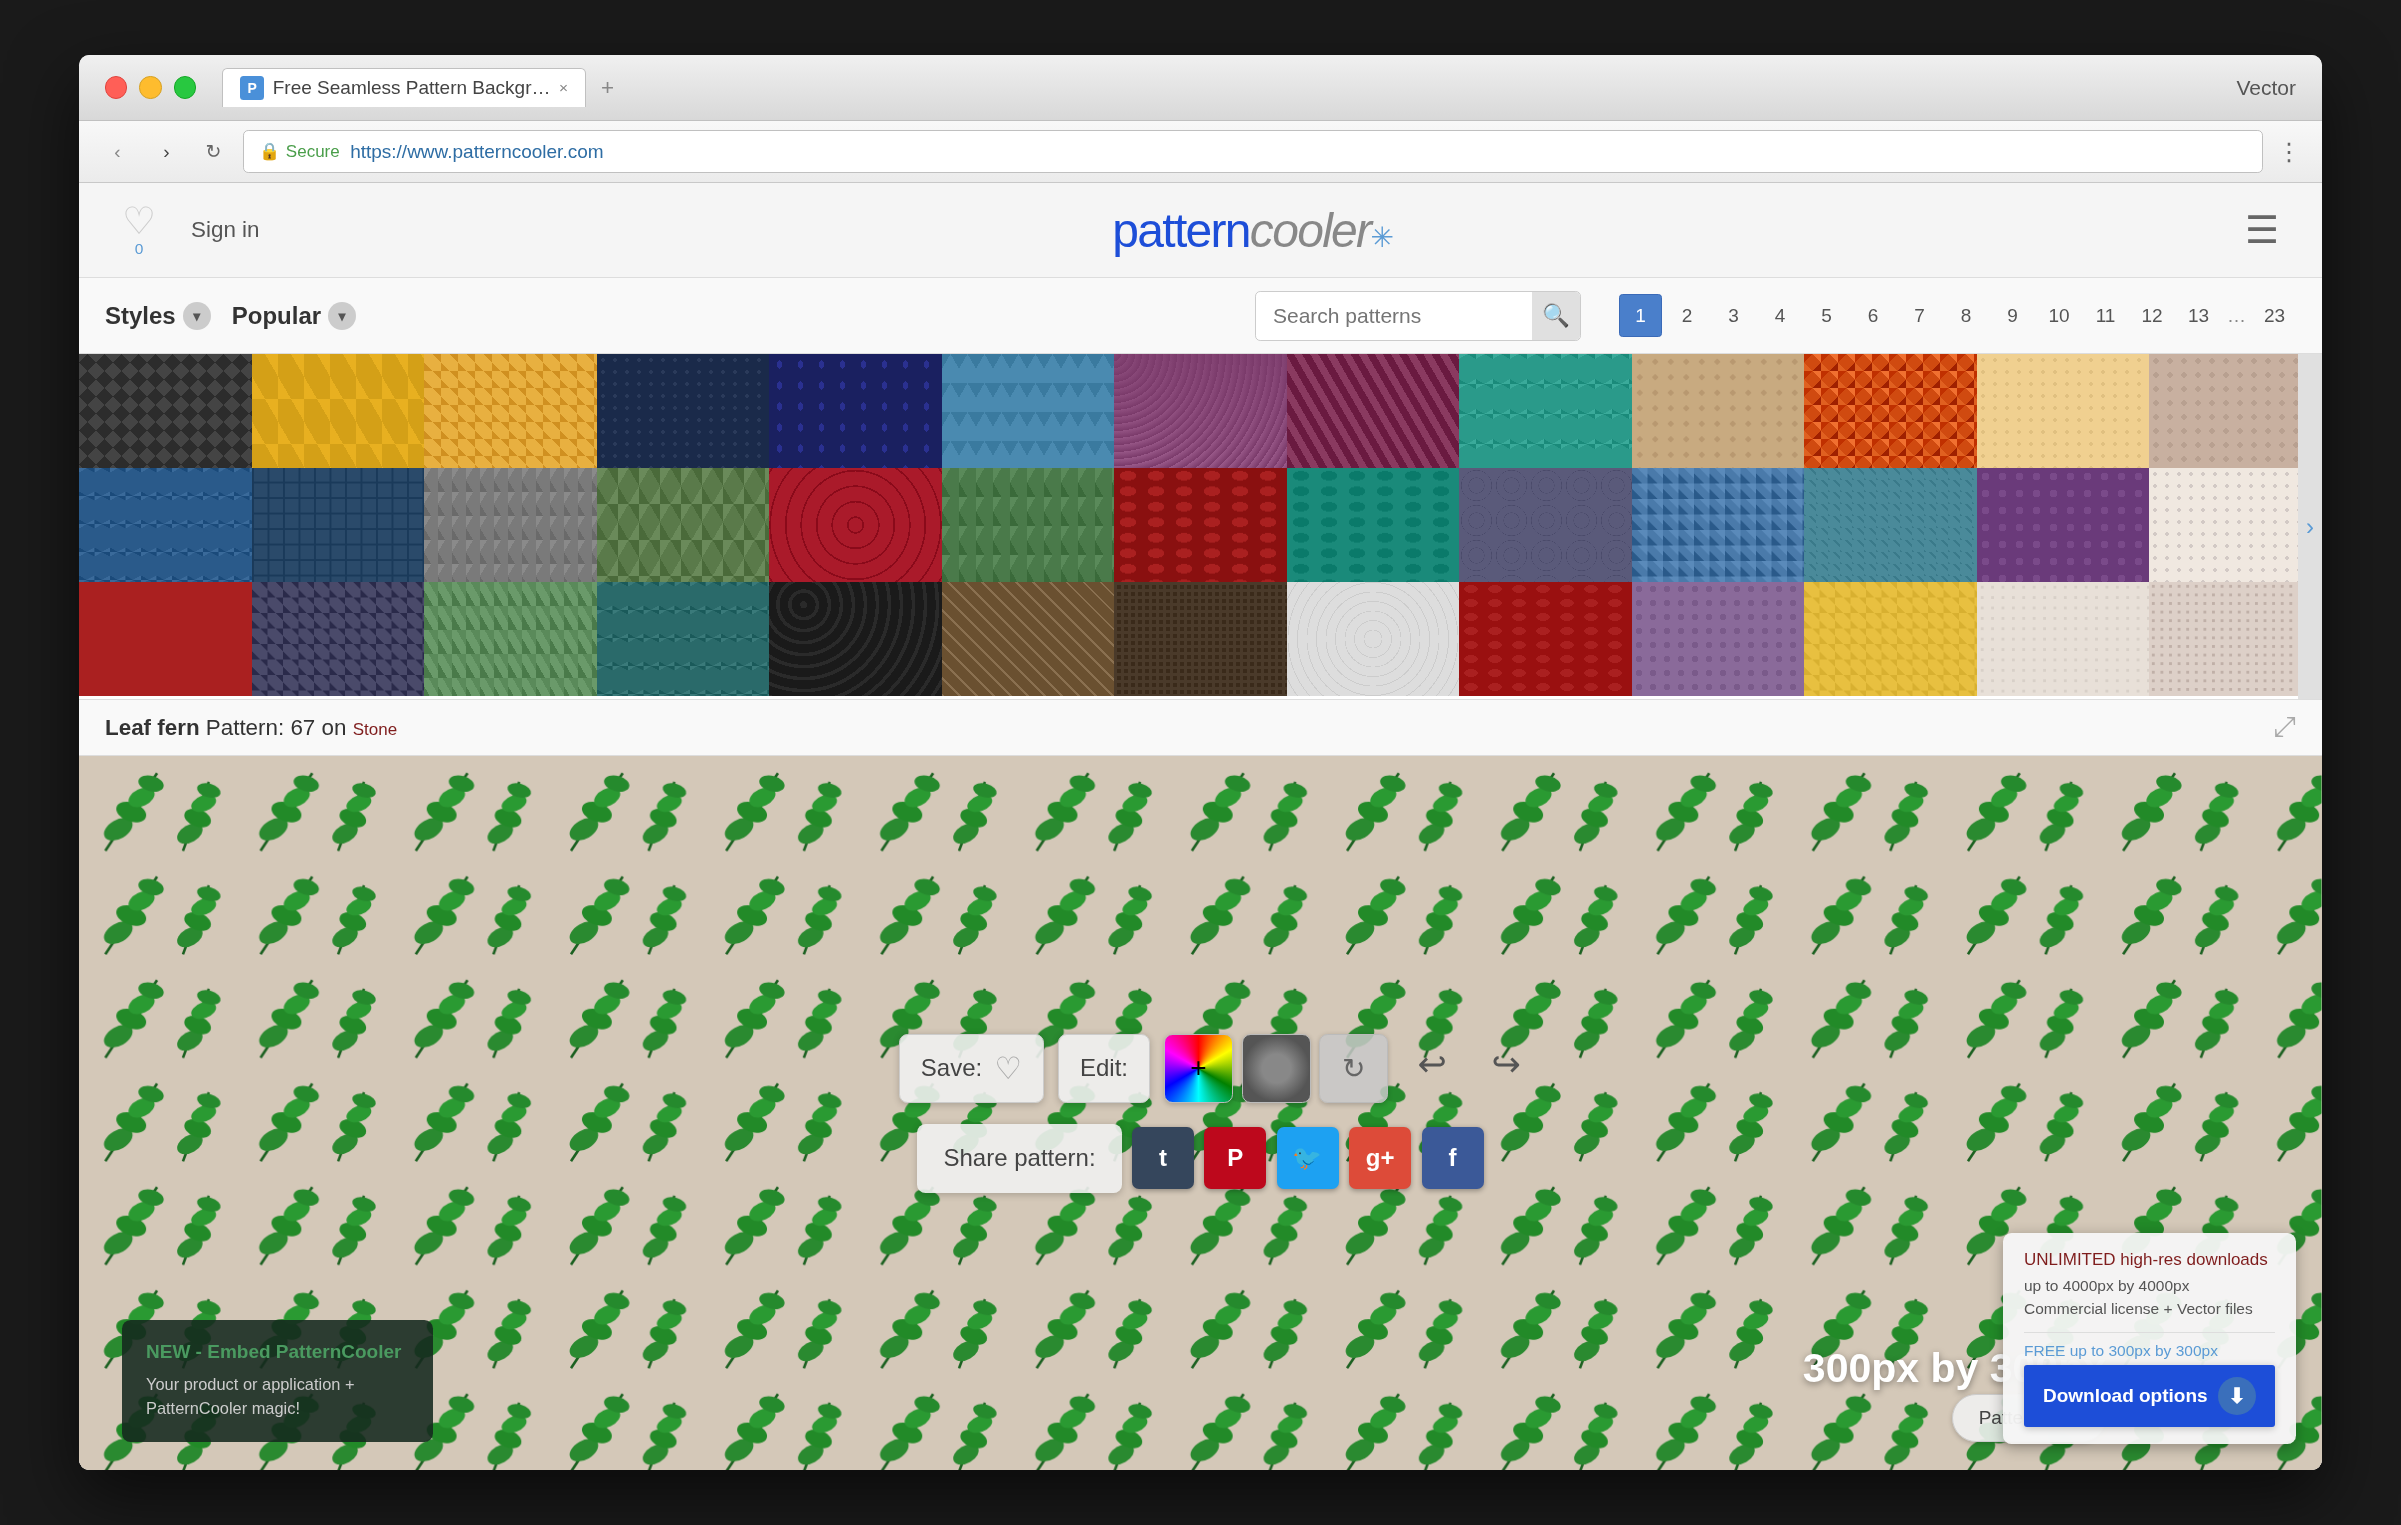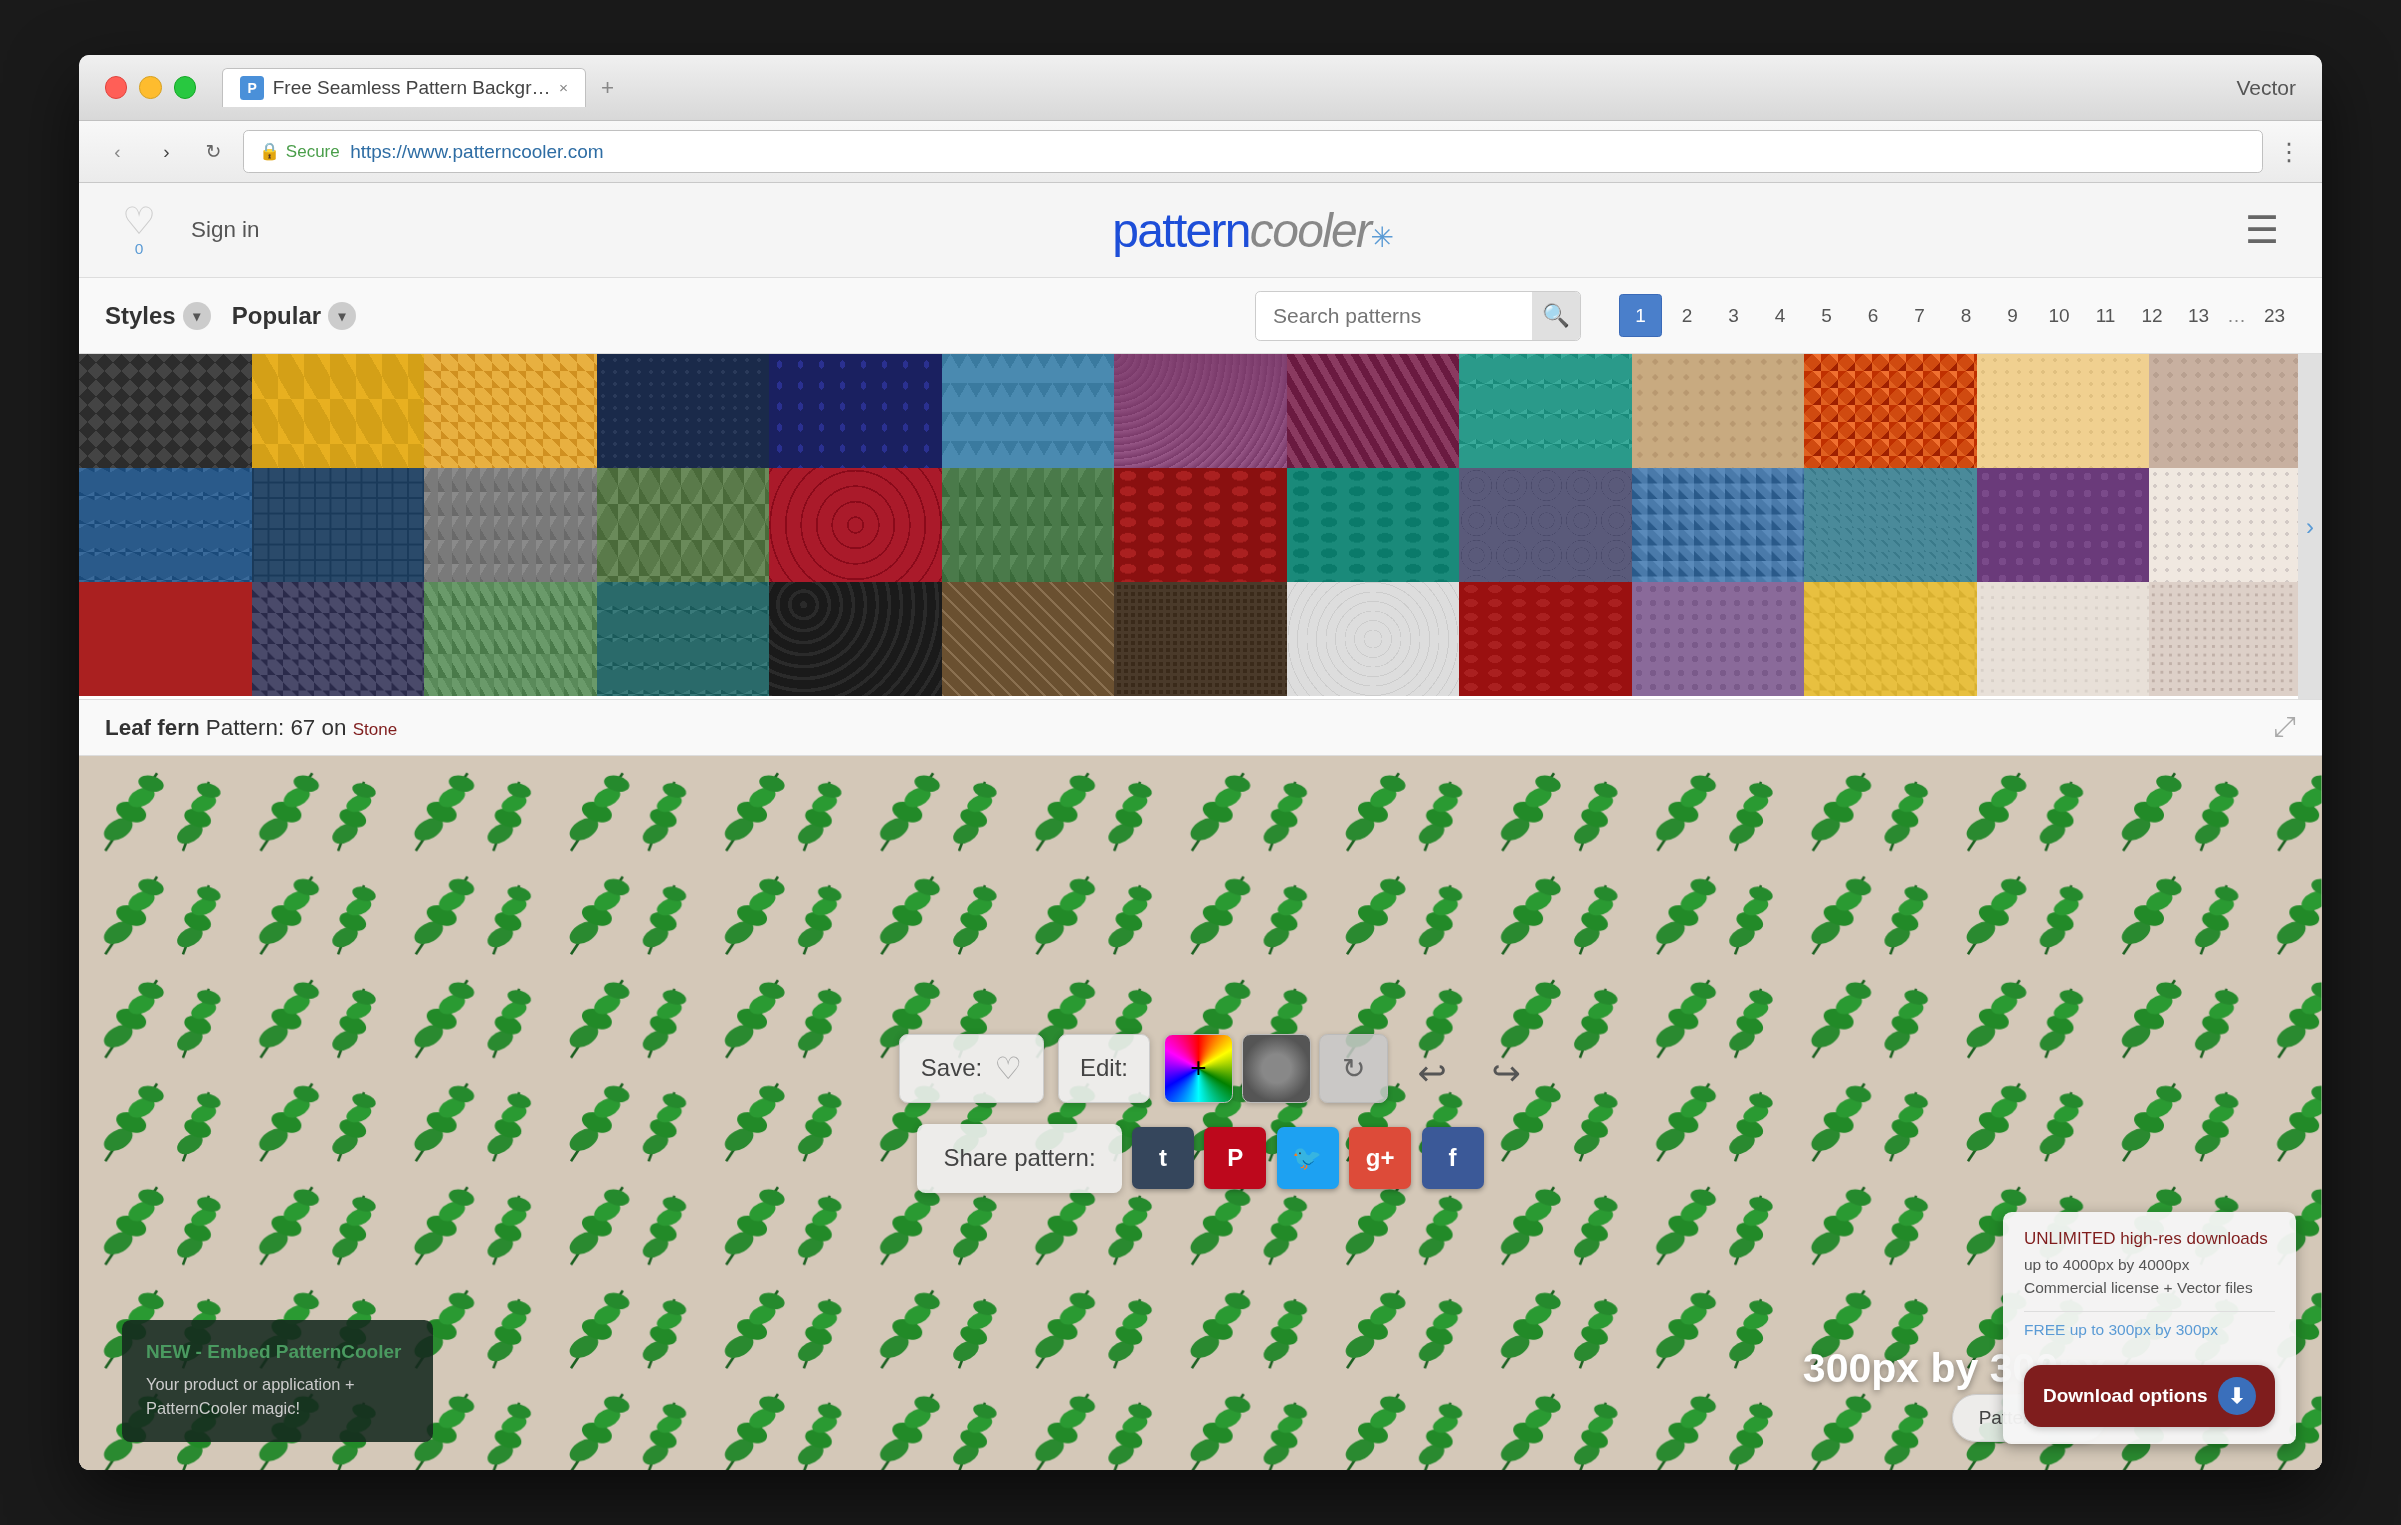--- a/index.html
+++ b/index.html
@@ -435,21 +435,21 @@
       bottom: 0;
       display: flex;
       flex-direction: column;
       align-items: center;
       justify-content: center;
       gap: 21px;
       pointer-events: none;
     }
     .action-row {
       display: flex;
-      align-items: flex-end;
+      align-items: flex-start;
       gap: 14px;
       pointer-events: all;
       padding-left: 34px;
     }
     .action-btn {
       background: rgba(240,240,240,0.9);
       border: 0.9px solid #ccc;
       border-radius: 8.6px;
       height: 69px;
       display: flex;
@@ -625,30 +625,30 @@
     }
     .download-free {
       font-size: 15.5px;
       color: #888;
     }
     .download-free span { color: #5b9bd5; font-weight: 400; }
     .download-btn {
       display: flex;
       align-items: center;
       gap: 10.4px;
-      background: #7f1d1d;
-      border: none;
-      border-radius: 17px;
+      background: #1d4ed8;
+      border: none;
+      border-radius: 3px;
       color: white;
       font-size: 19px;
       font-weight: 600;
       padding: 12px 17px;
       cursor: pointer;
       width: 100%;
-      margin-top: 26px;
+      margin-top: 5px;
       justify-content: center;
       box-shadow: 0 1.7px 7px rgba(0,0,0,0.2);
     }
     .download-arrow-circle {
       width: 38px;
       height: 38px;
       background: #3a6fbb;
       border-radius: 50%;
       display: flex;
       align-items: center;

